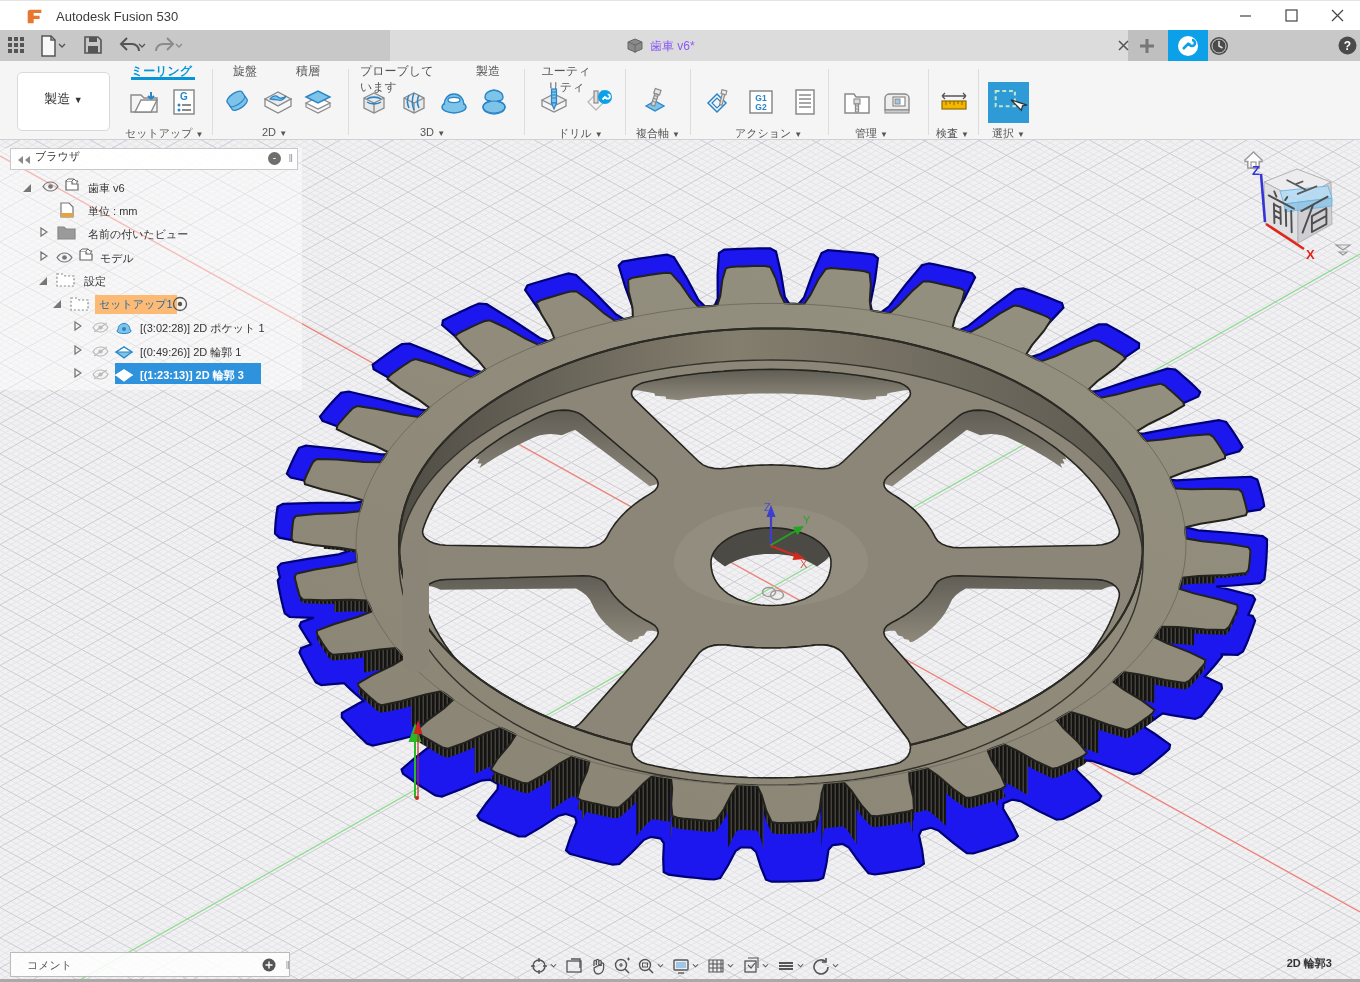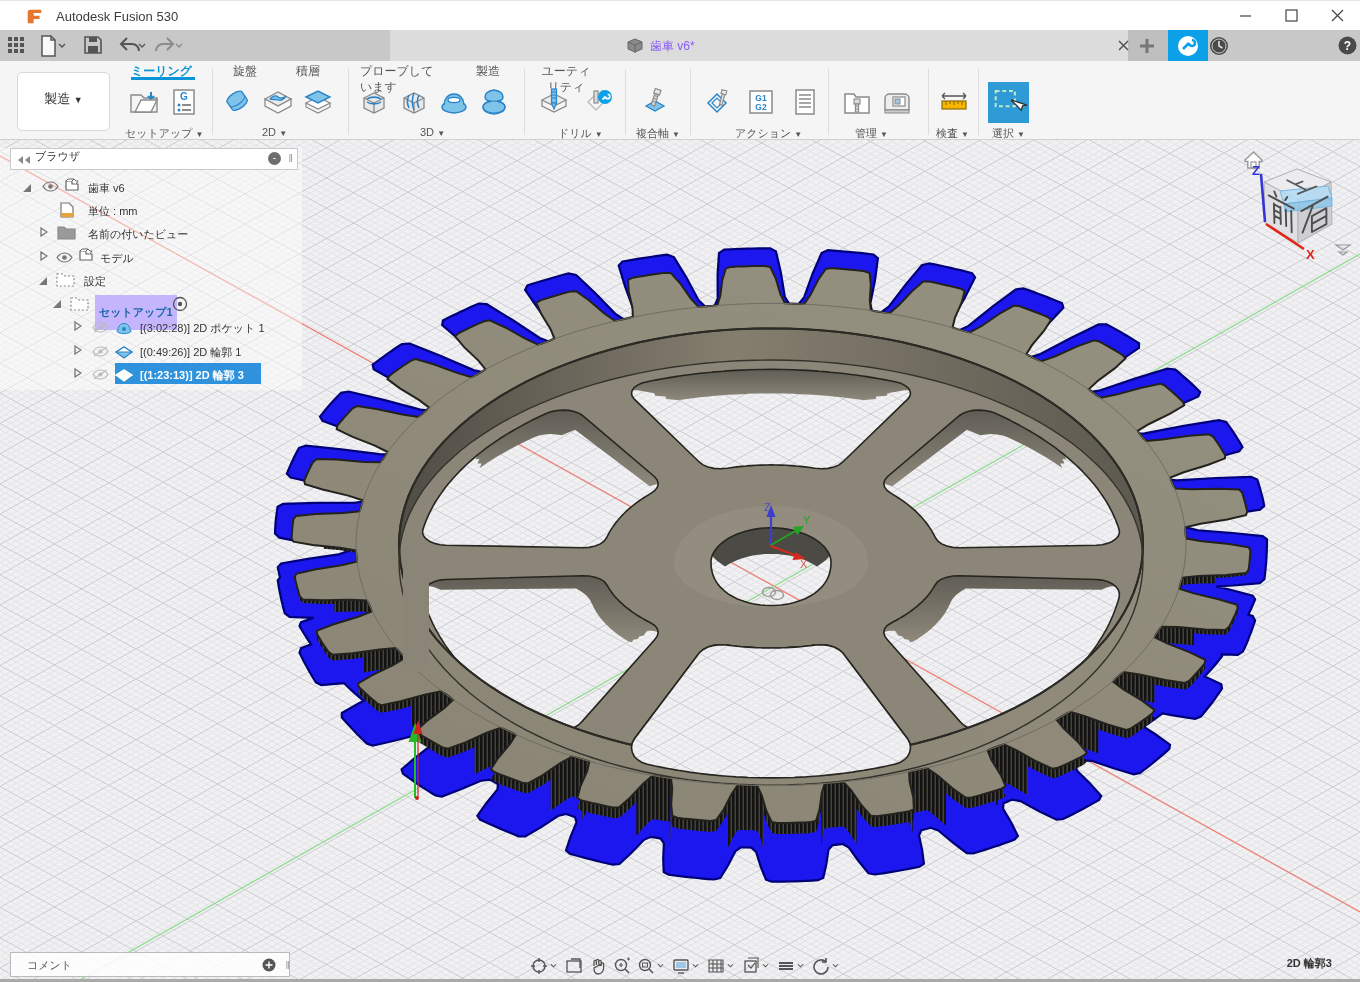--- a/index.html
+++ b/index.html
@@ -14,21 +14,21 @@
 .rtab{position:absolute;top:2px;height:17px;font-size:12px;color:#555;line-height:16px}
 .rtab.act{color:#0696d7;border-bottom:3px solid #0696d7;font-weight:bold}
 .grpbox{position:absolute;left:17px;top:11px;width:93px;height:59px;background:#fff;border:1px solid #d9d9d9;border-radius:5px;
  text-align:center;line-height:51px;font-size:13px;color:#333}
 .glabel{position:absolute;top:65px;font-size:11px;color:#555;white-space:nowrap}
 .gsep{position:absolute;top:8px;height:66px;width:1px;background:#ddd}
 .icon{position:absolute;top:21px}
 #browser{position:absolute;left:0px;top:148px;width:310px}
 #bhead{position:absolute;left:10px;top:0px;width:288px;height:22px;background:rgba(255,255,255,.92);border:1px solid #c9c9c9;font-size:11px;color:#333}
 .brow{position:absolute;left:0;height:23px;font-size:11px;color:#333;white-space:nowrap}
-.brow .hl{background:#c4b5fd;color:#1668a8;font-weight:bold;padding:10px 4px}
+.brow .hl{background:#fdba74;color:#1668a8;font-weight:normal;padding:2px 4px}
 .brow.sel .selbg{position:absolute;left:115px;top:-2px;width:146px;height:21px;background:#2e93dc}
 #comment{position:absolute;left:10px;top:952px;width:280px;height:25px;background:rgba(255,255,255,.85);border:1px solid #bbb;
  font-size:11px;color:#555;line-height:24px}
 #opname{position:absolute;right:28px;top:956px;font-size:11px;color:#333;font-weight:bold}
 #bottomline{position:absolute;left:0;top:979px;width:1360px;height:3px;background:#a9a9a9}
 </style></head>
 <body>
 <div style="position:absolute;left:0;top:140px"><svg width="1360" height="842" viewBox="0 140 1360 842">
 <defs>
 <pattern id="hatch" width="4" height="8" patternUnits="userSpaceOnUse">

